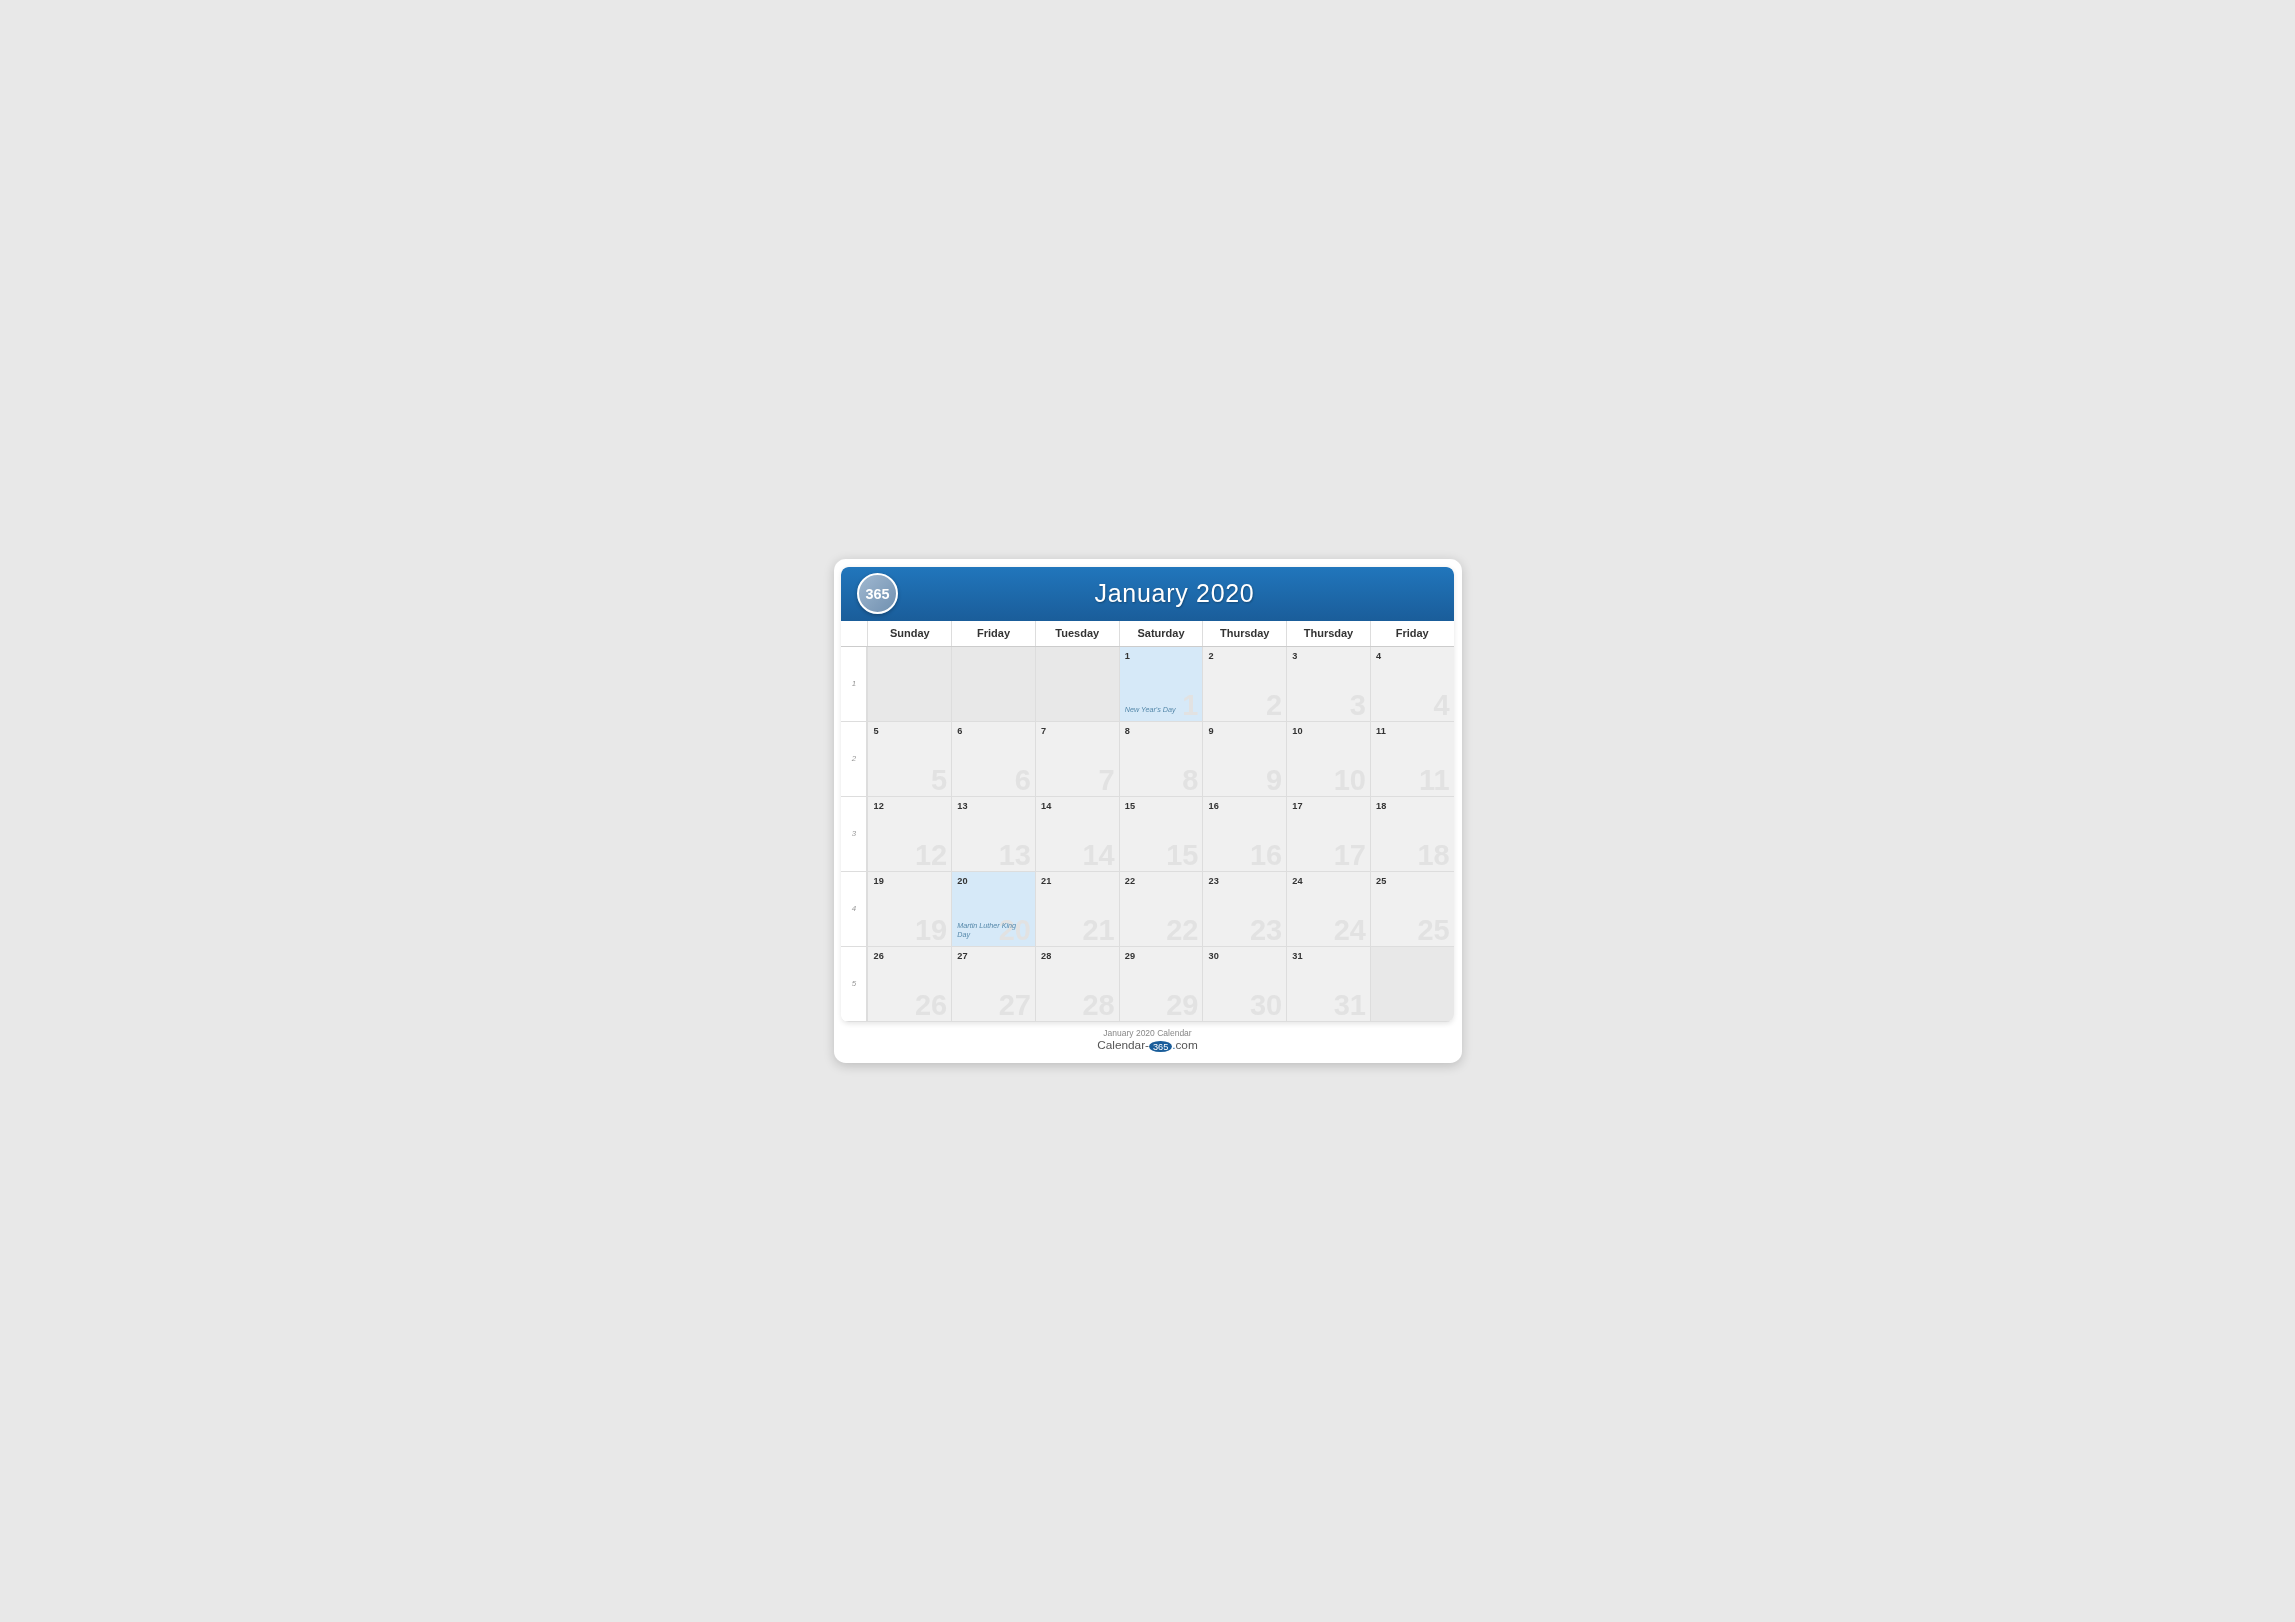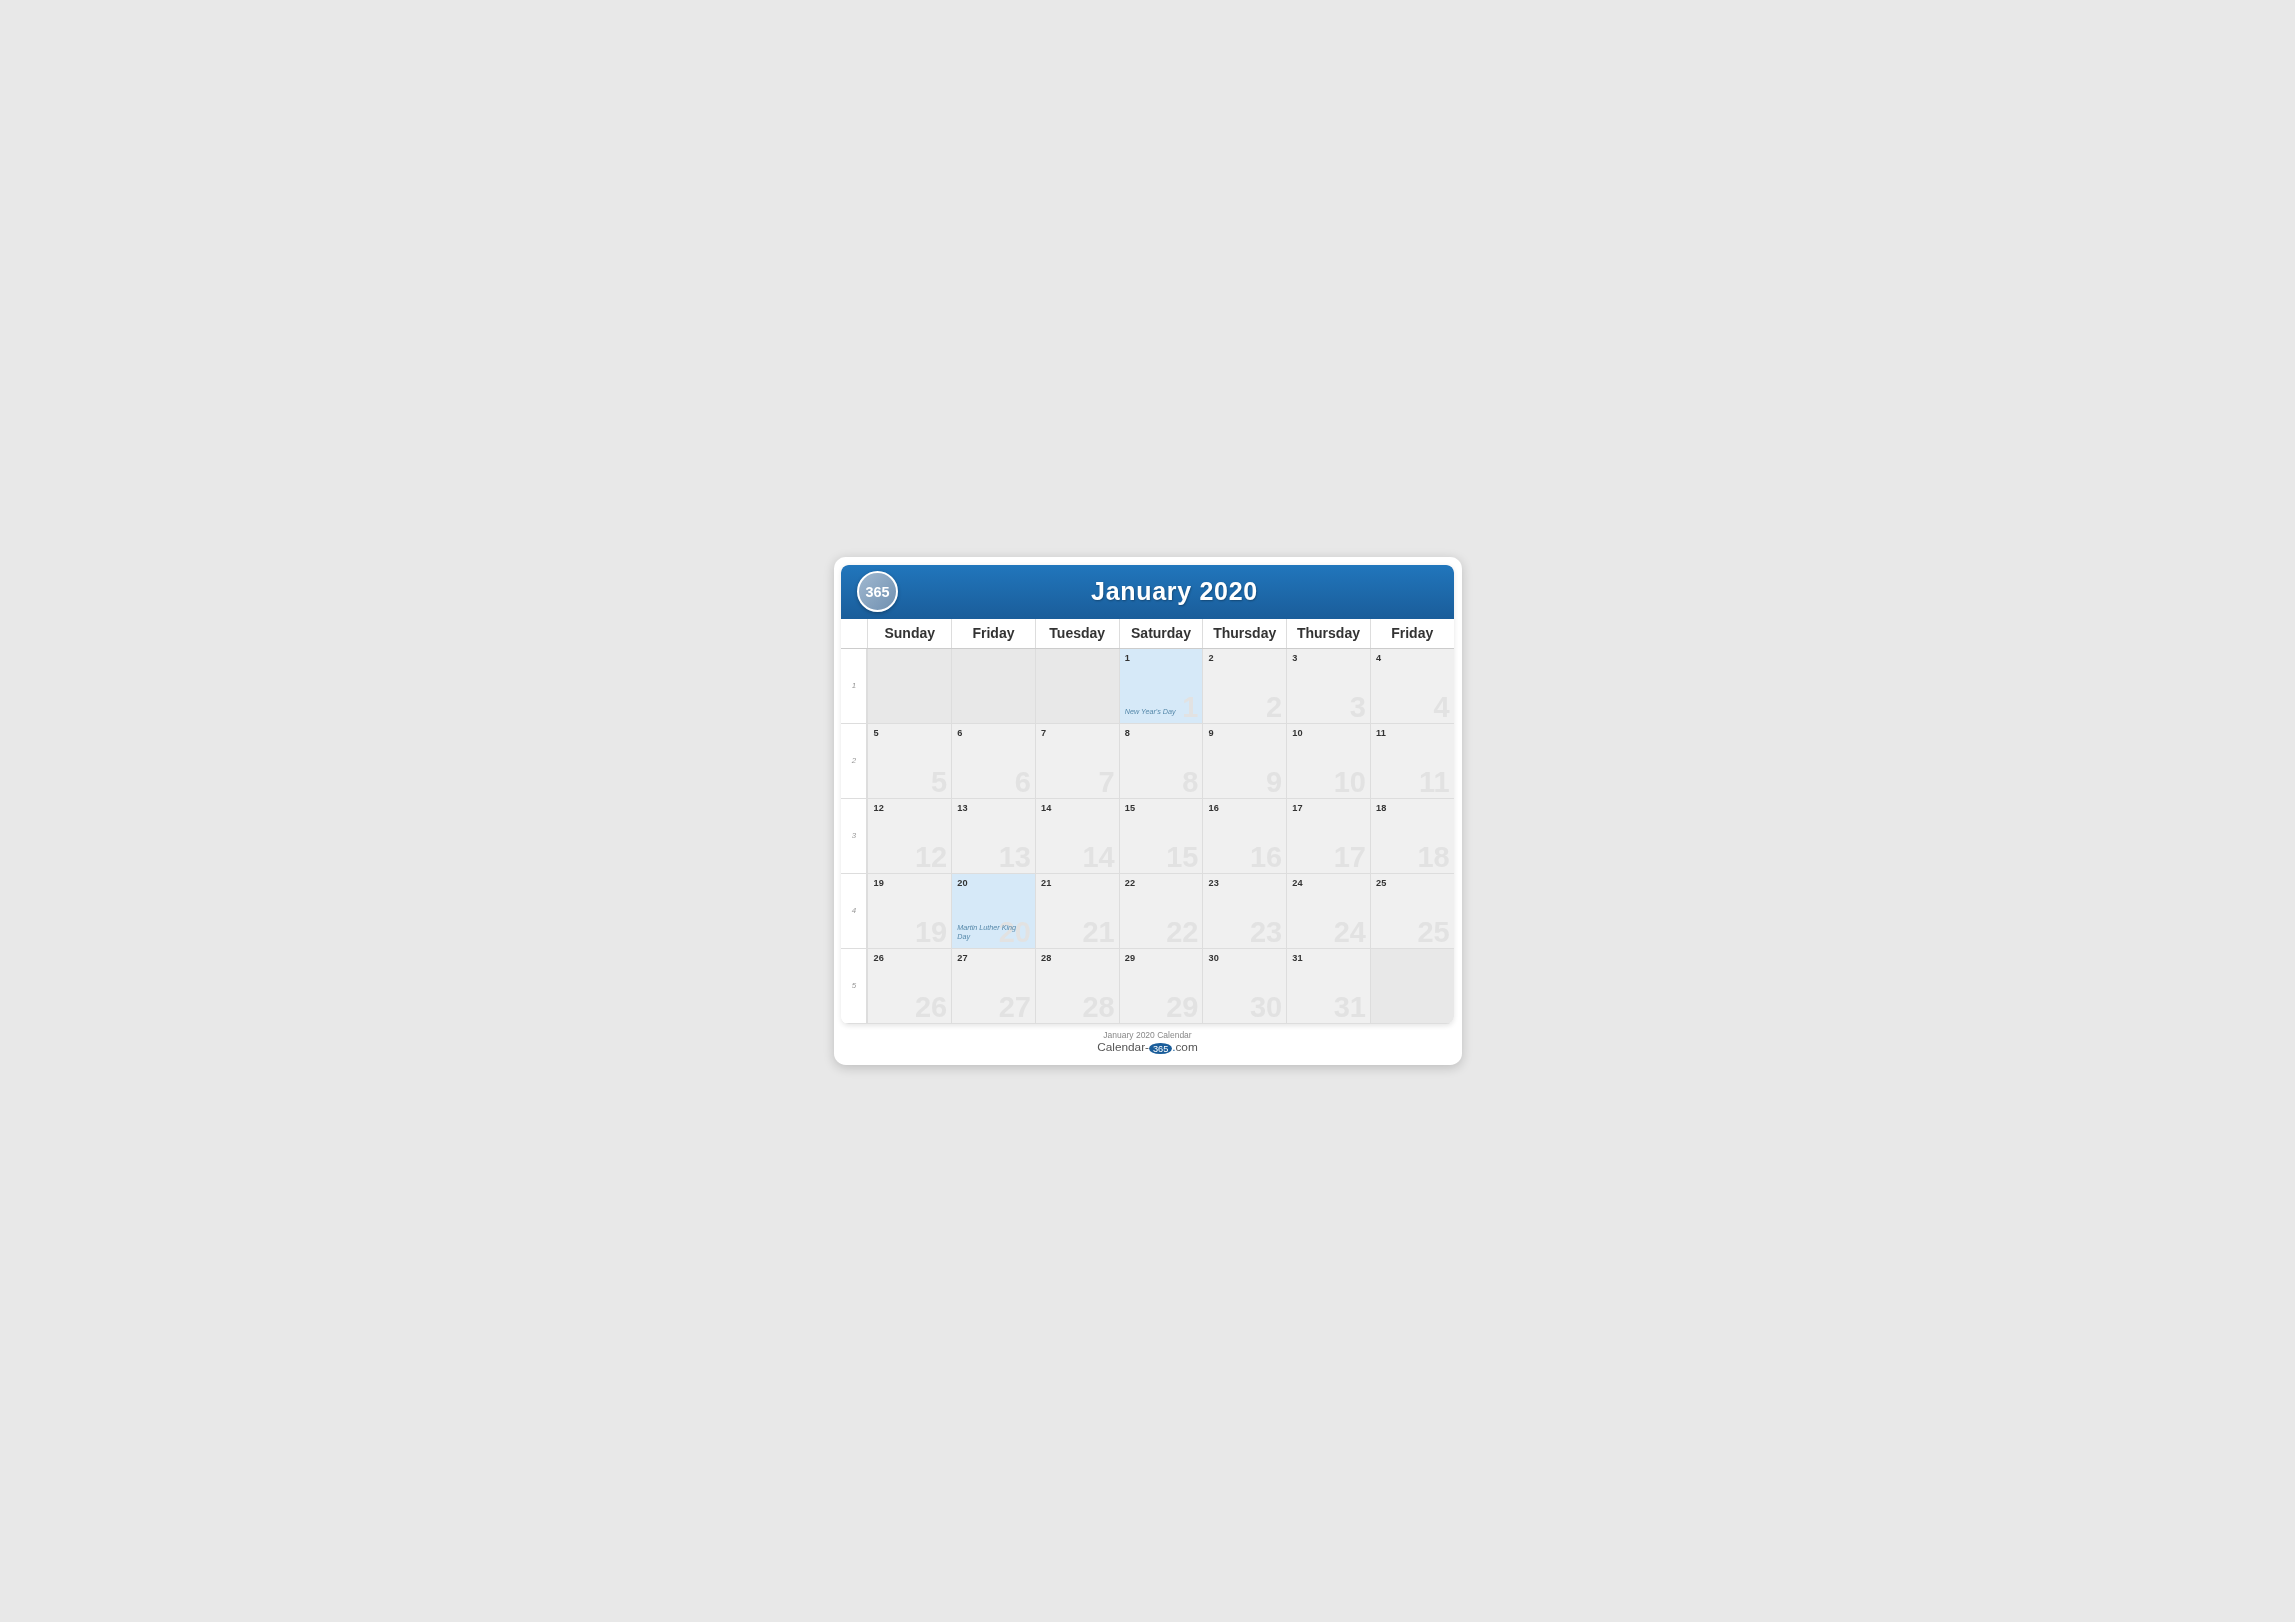--- a/index.html
+++ b/index.html
@@ -51,39 +51,39 @@
       box-shadow: 0 1.3px 3.9px rgba(0,0,0,0.3);
       flex-shrink: 0;
       margin-right: 13px;
       position: relative;
       z-index: 2;
     }
     .header-title {
       flex: 1;
       text-align: center;
       font-size: 25px;
-      font-weight: bold;
+      font-weight: normal;
       color: #fff;
       text-shadow: 0.7px 0.7px 2px rgba(0,0,0,0.3);
       letter-spacing: 0.7px;
     }
     
     .dow-row {
       display: grid;
       grid-template-columns: 26px repeat(7, 1fr);
       background: #fff;
       border-bottom: 0.7px solid #ccc;
     }
     .dow-week-num {
       background: #fff;
     }
     .dow-cell {
       text-align: center;
       padding: 6.5px 2.6px;
-      font-size: 14px;
+      font-size: 11px;
       font-weight: bold;
       color: #333;
       border-left: 0.7px solid #ddd;
     }
     
     .cal-grid {
       display: grid;
       grid-template-columns: 26px repeat(7, 1fr);
     }
     .week-num-cell {

